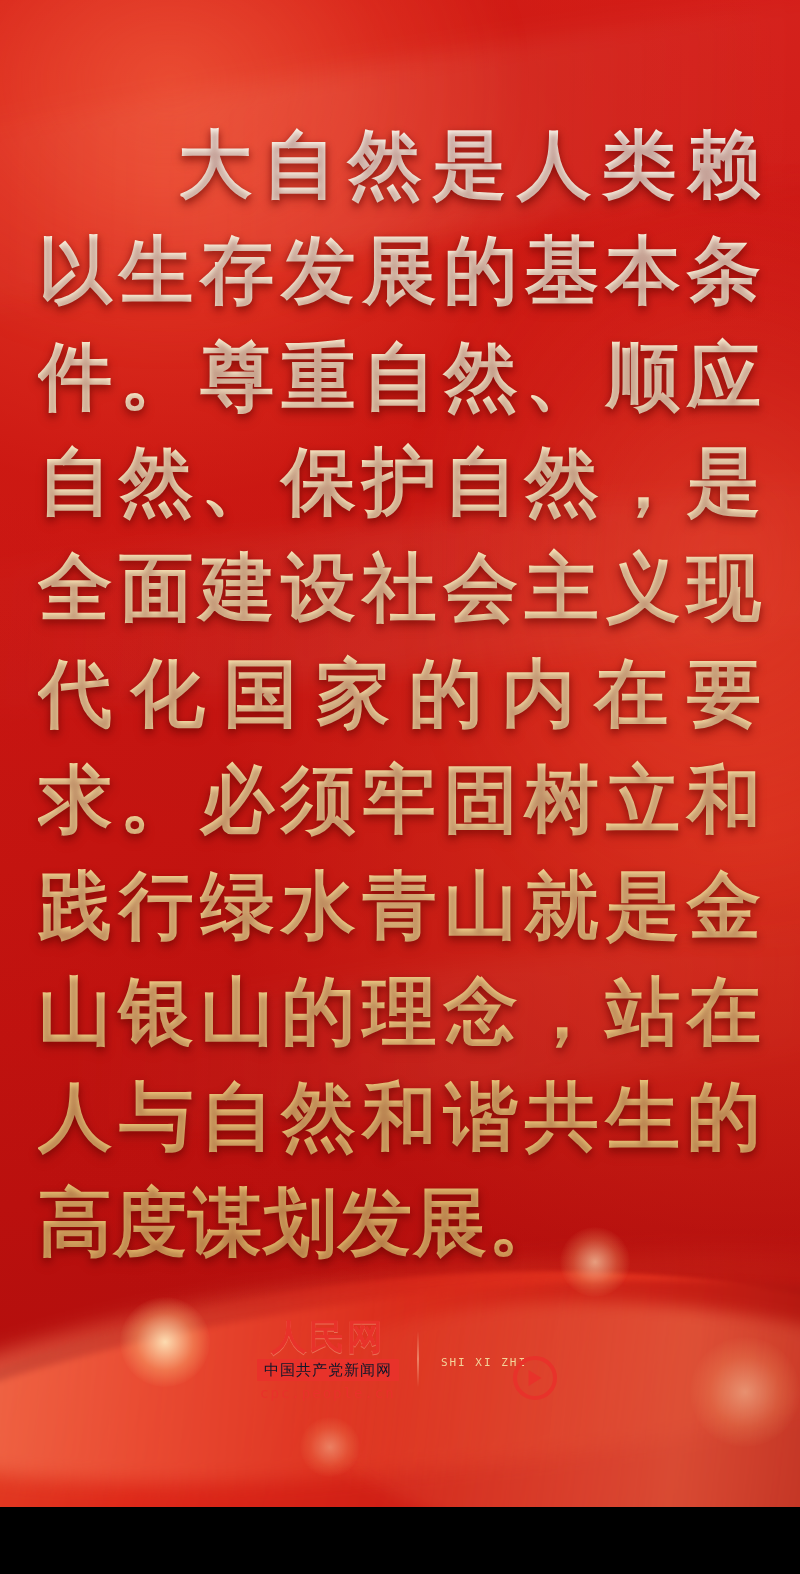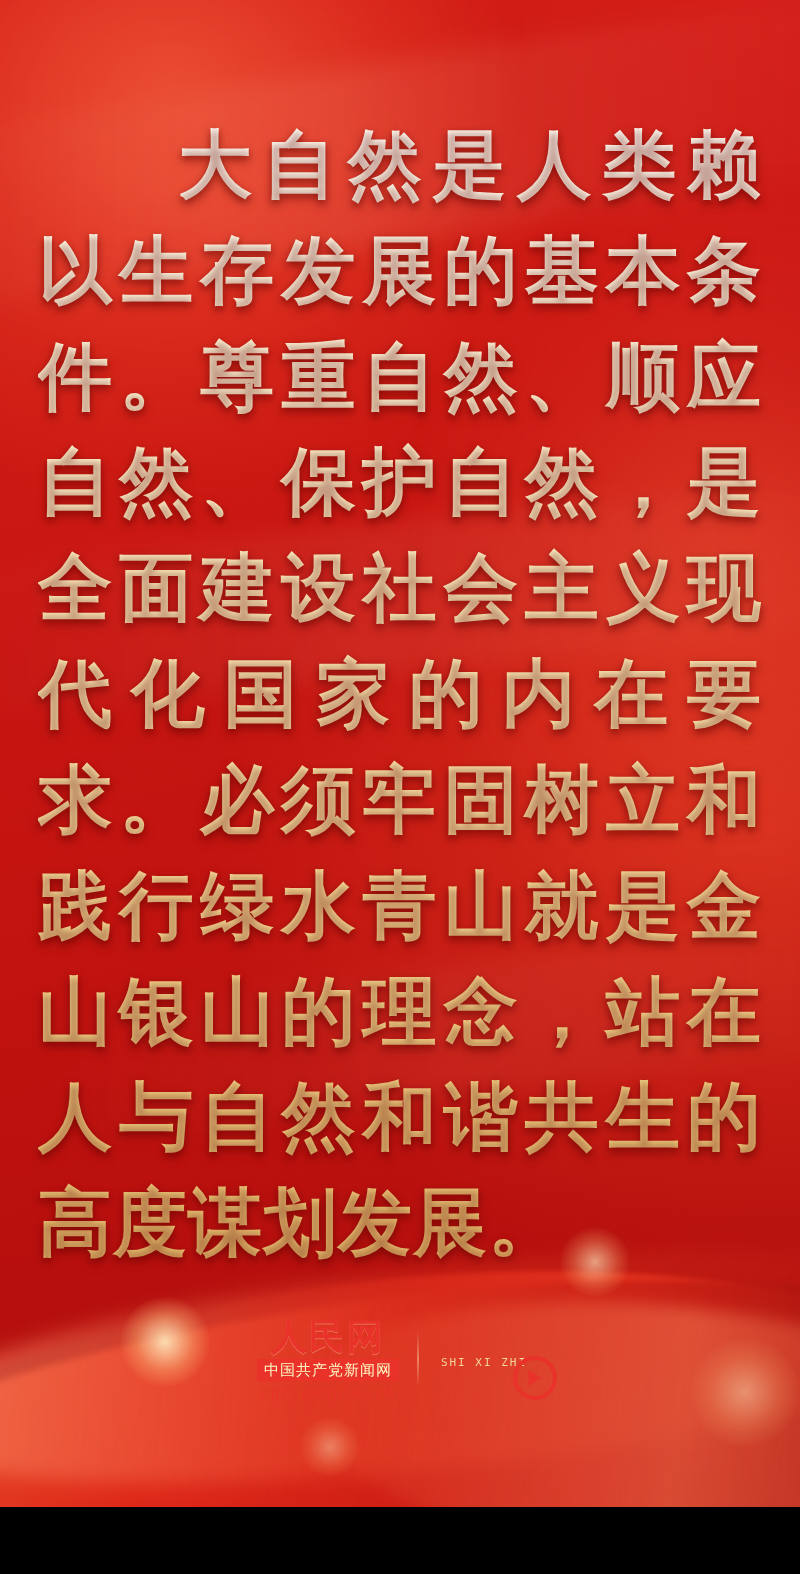--- a/index.html
+++ b/index.html
@@ -158,21 +158,21 @@
     font-family: "DejaVu Serif", "Liberation Serif", serif;
     font-weight: 700;
     font-size: 36px;
     letter-spacing: 2px;
     color: #e8322a;
     text-shadow: 0 1px 0 rgba(255,220,180,0.35);
   }
   .people-logo .bar {
     margin-top: 5px;
     background: #e8322a;
-    color: #fef9c3;
+    color: #0f172a;
     font-size: 15px;
     letter-spacing: 1px;
     padding: 3px 7px 4px;
     white-space: nowrap;
     border-radius: 1px;
   }
   .people-logo .url {
     margin-top: 5px;
     font-family: "DejaVu Sans Mono", "Liberation Mono", monospace;
     font-size: 14px;

